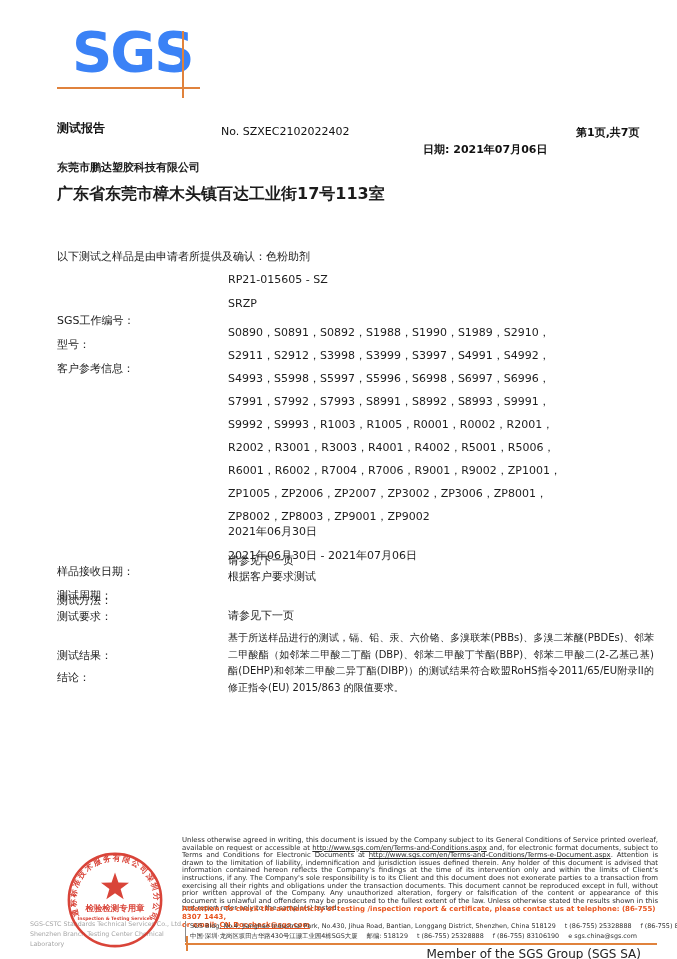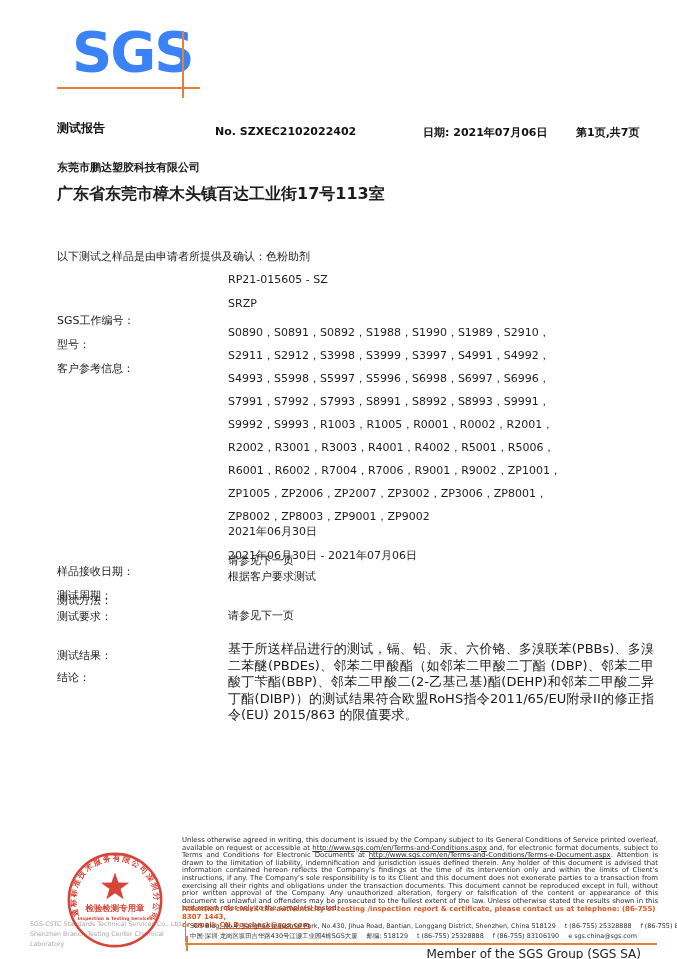--- a/index.html
+++ b/index.html
@@ -7,34 +7,34 @@
     position:relative;width:677px;height:959px;background:#fff;overflow:hidden;
     font-family:"DejaVu Sans","Liberation Sans",sans-serif;color:#1c1c1c;
   }
   
   .logo-text{position:absolute;left:72px;top:24px;font-size:56px;font-weight:700;
     color:#3b82f6;letter-spacing:-2px;line-height:1;}
   .logo-hline{position:absolute;left:57px;top:87px;width:143px;height:2px;background:#e0823c;}
   .logo-vline{position:absolute;left:182px;top:31px;width:2px;height:67px;background:#e0823c;}
   
   .title{position:absolute;left:57px;top:120px;font-size:12px;font-weight:700;color:#111;}
-  .report-no{position:absolute;left:215px;top:125px;font-size:11px;font-weight:700;color:#111;}
-  .hdr-date{position:absolute;left:423px;top:125px;font-size:11px;font-weight:600;color:#111;}
+  .report-no{position:absolute;left:221px;top:125px;font-size:11px;font-weight:400;color:#111;}
+  .hdr-date{position:absolute;left:423px;top:142px;font-size:11px;font-weight:600;color:#111;}
   .hdr-page{position:absolute;left:544px;top:125px;font-size:11px;font-weight:600;color:#111;padding-left:32px;}
   
   .company{position:absolute;left:57px;top:160px;font-size:11px;font-weight:600;color:#1c1c1c;}
   .addr{position:absolute;left:57px;top:184px;font-size:16px;font-weight:600;color:#1c1c1c;}
   .statement{position:absolute;left:57px;top:249px;font-size:11px;color:#1c1c1c;}
   
   .frow{position:absolute;left:57px;font-size:11px;color:#1c1c1c;white-space:nowrap;}
   .frow .lab{display:inline-block;width:171px;vertical-align:top;margin-top:40px;}
   .refs-lines{position:absolute;left:228px;top:321px;font-size:11px;color:#1c1c1c;}
   .refs-lines div{height:23px;line-height:23px;white-space:nowrap;}
-  .concl-val{position:absolute;left:228px;top:630px;width:426px;font-size:13px;
-    line-height:16.5px;color:#1c1c1c;text-align:justify;margin-top:11px;}
+  .concl-val{position:absolute;left:228px;top:630px;width:426px;font-size:10px;
+    line-height:16.5px;color:#1c1c1c;text-align:justify;}
   
   .disclaimer{position:absolute;left:182px;top:837px;width:476px;font-size:6.9px;
     line-height:7.6px;color:#2a2a2a;text-align:justify;}
   .disclaimer .u{text-decoration:underline;}
   .attention{position:absolute;left:182px;top:905px;width:476px;font-size:7px;line-height:8px;
     color:#e8551f;font-weight:700;}
   .attention .u{text-decoration:underline;}
   .addr-divider{position:absolute;left:185px;top:921px;width:1px;height:21px;background:#8d8d8d;}
   .addr-line{position:absolute;left:190px;font-size:6.4px;color:#2f2f2f;white-space:nowrap;}
   .addr-line span{margin-right:9px;}

